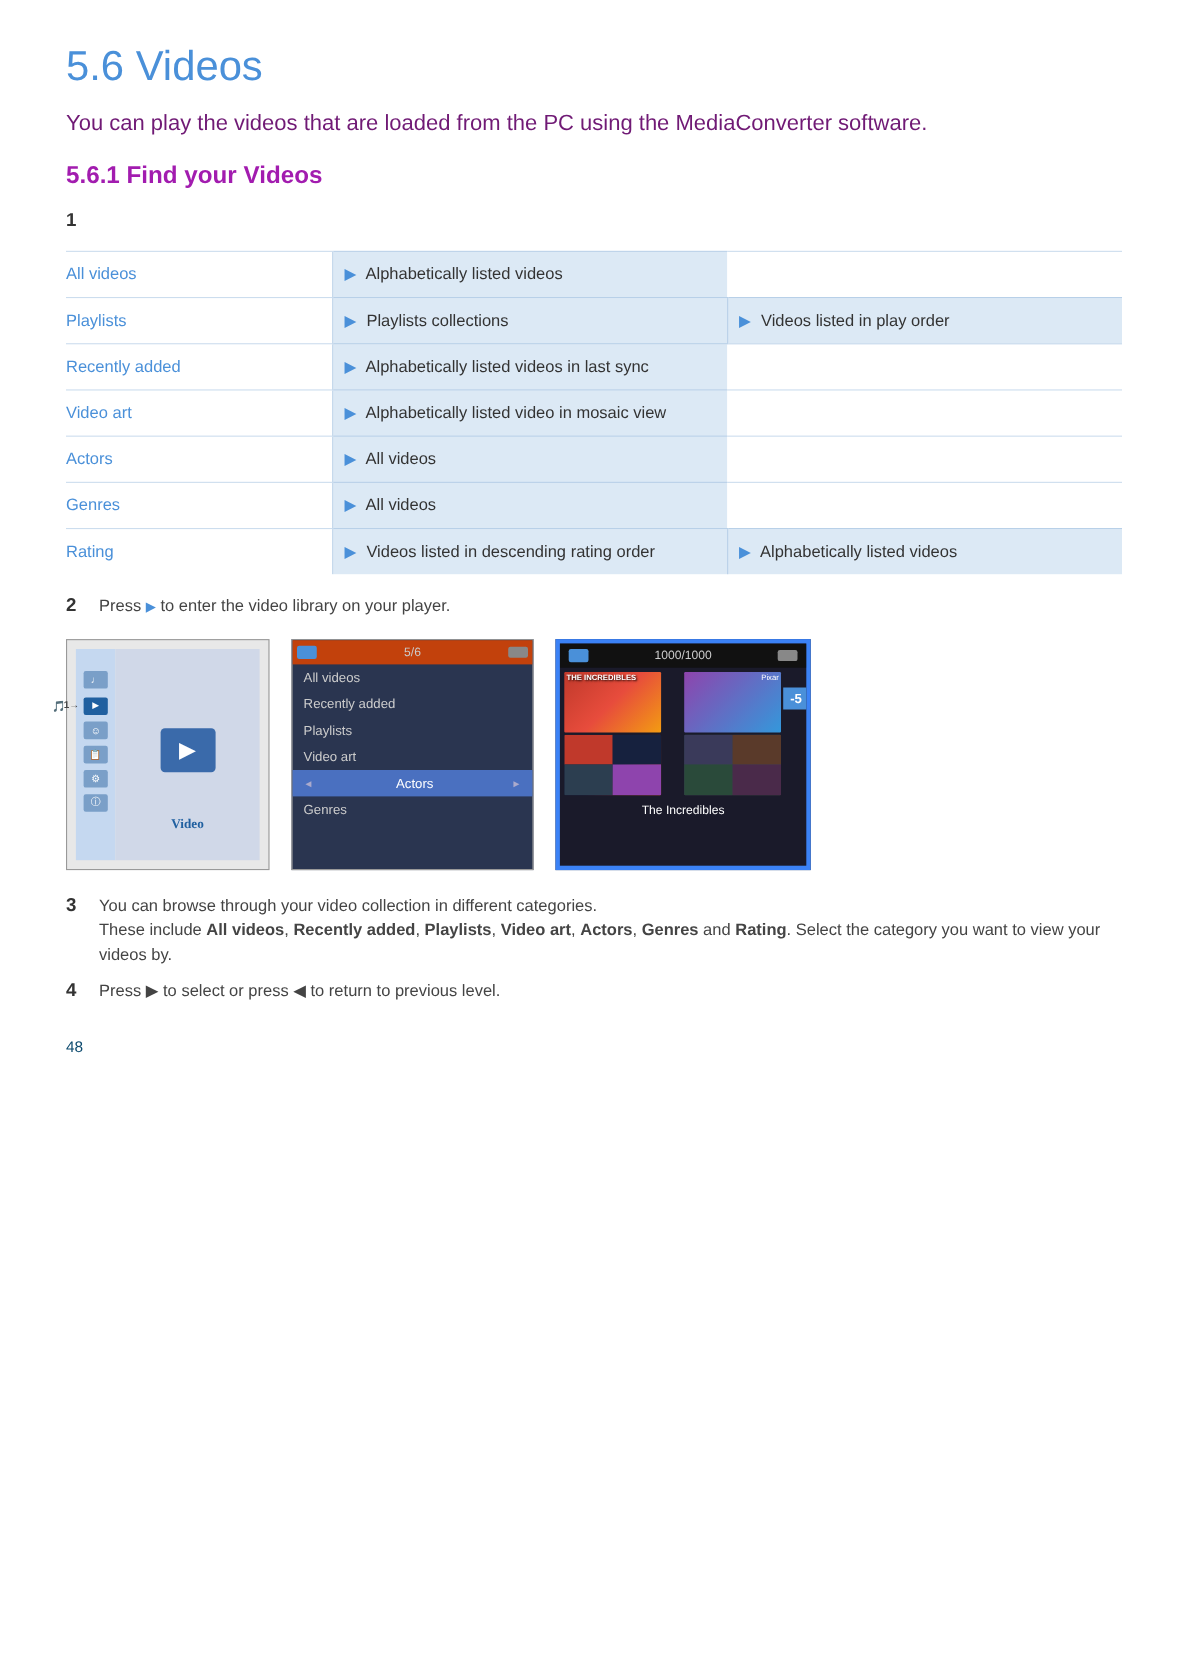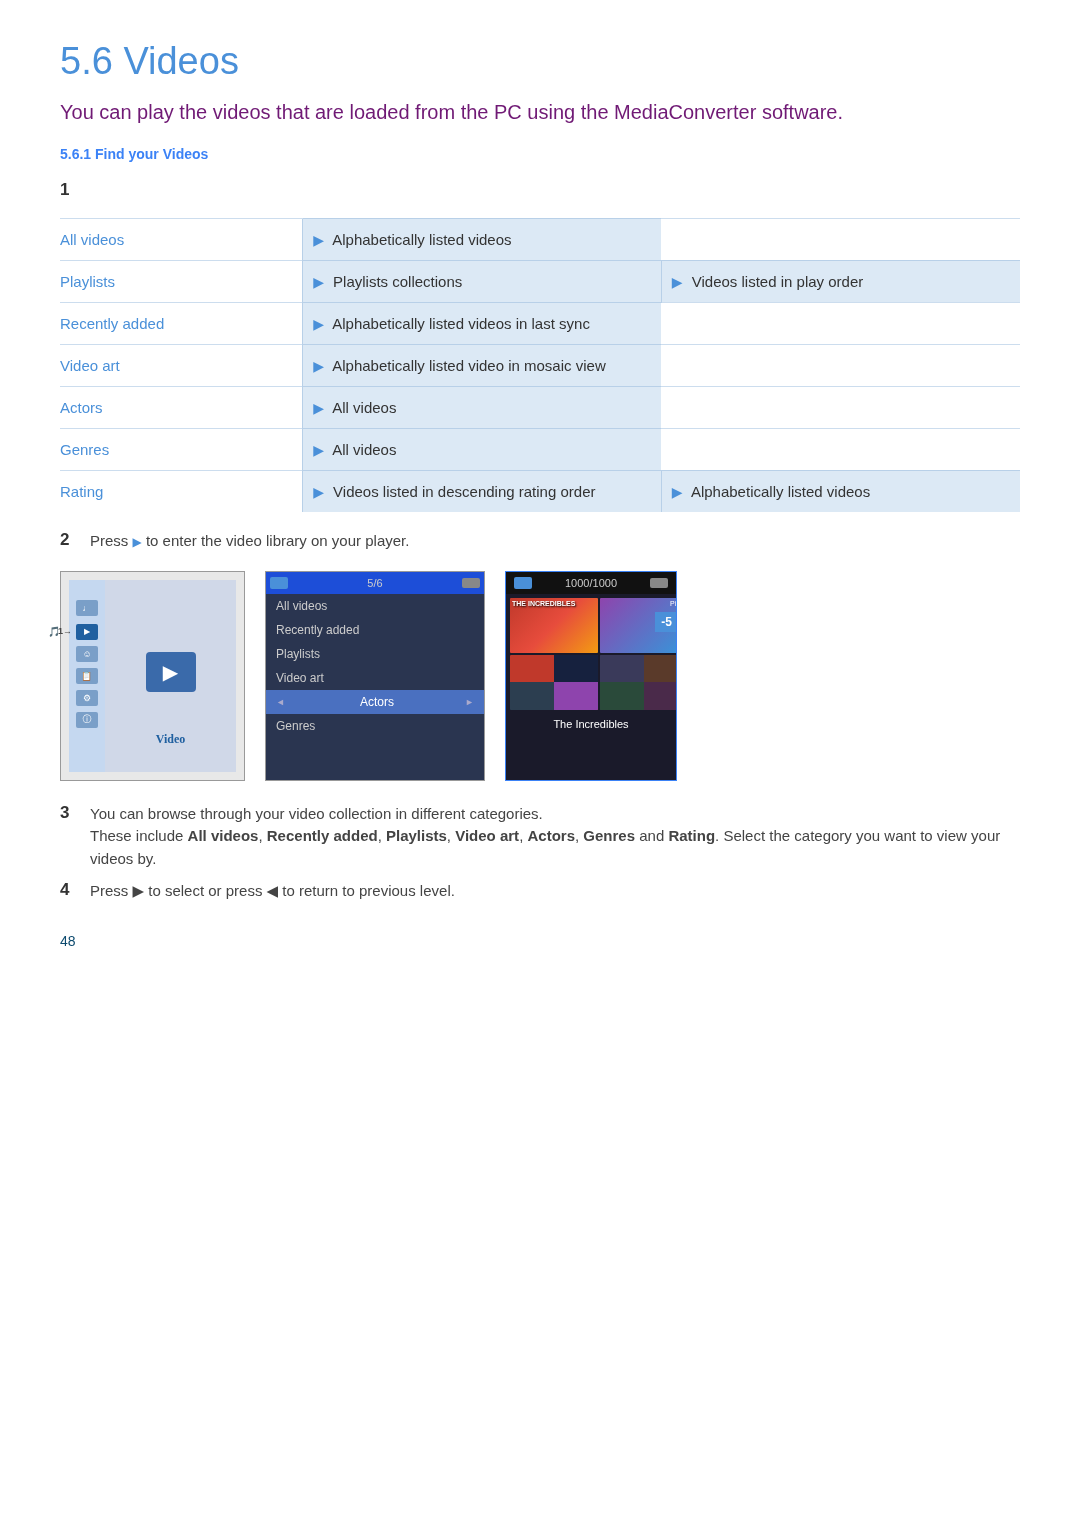--- a/index.html
+++ b/index.html
@@ -19,23 +19,23 @@
       margin-bottom: 18px;
     }
 
     .intro-text {
       font-size: 20px;
       color: #701a75;
       margin-bottom: 22px;
     }
 
     h2.subsection-title {
-      font-size: 14px;
+      font-size: 22px;
       font-weight: bold;
-      color: #3b82f6;
+      color: #a21caf;
       margin-bottom: 18px;
     }
 
     .step {
       display: flex;
       margin-bottom: 10px;
       align-items: flex-start;
     }
 
     .step-num {
@@ -179,21 +179,21 @@
       color: #fff;
       font-size: 12px;
       position: relative;
     }
 
     .ss2-header {
       display: flex;
       align-items: center;
       justify-content: space-between;
       padding: 5px 4px;
-      background: #1d4ed8;
+      background: #c2410c;
     }
 
     .ss2-icon {
       width: 18px;
       height: 12px;
       background: #4a90d9;
       border-radius: 2px;
     }
 
     .ss2-counter {
@@ -231,24 +231,24 @@
     }
 
     .ss2-menu-item.highlighted::after {
       content: '►';
       font-size: 9px;
       color: #aac;
     }
 
     
     .ss3 {
-      width: 172px;
+      width: 232px;
       height: 210px;
       background: #1a1a2a;
-      border: 1px solid #3b82f6;
+      border: 4px solid #3b82f6;
       position: relative;
       overflow: hidden;
     }
 
     .ss3-header {
       display: flex;
       align-items: center;
       justify-content: space-between;
       padding: 5px 8px;
       background: #111;

